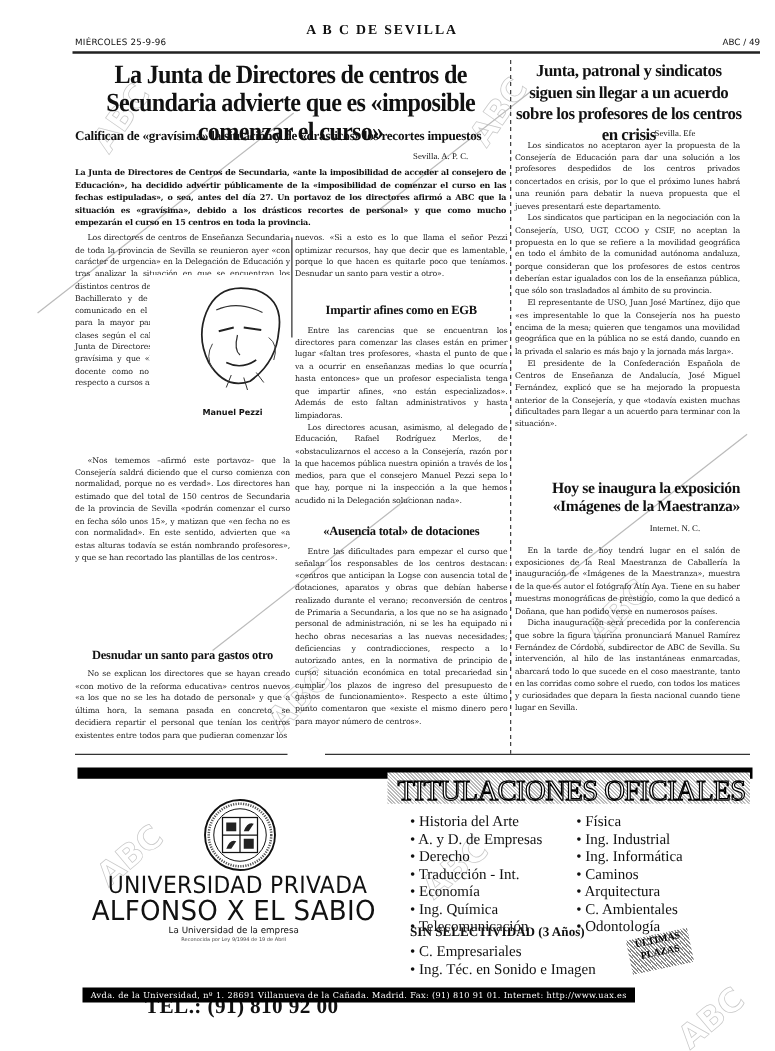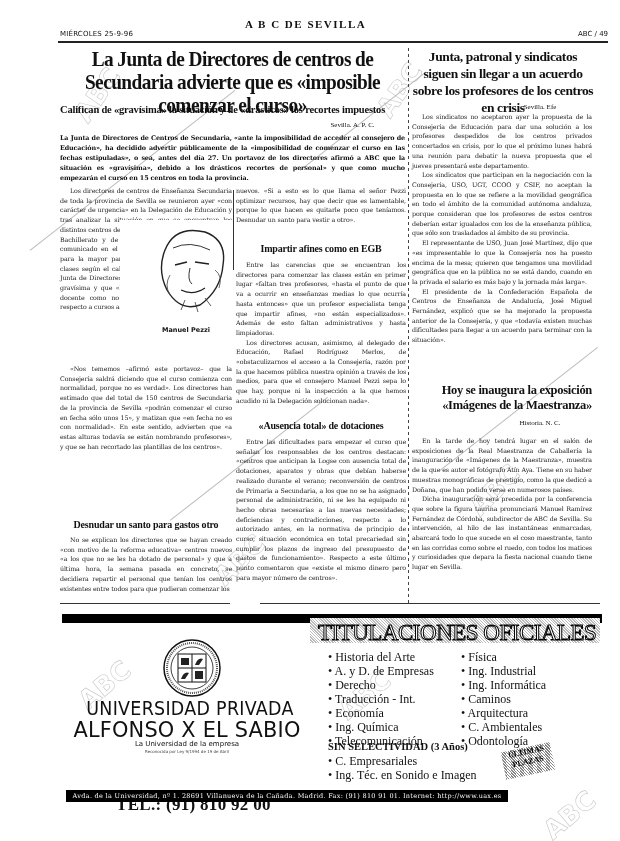--- a/index.html
+++ b/index.html
@@ -104,21 +104,21 @@
 <div class="abs side-head">Junta, patronal y sindicatos siguen sin llegar a un acuerdo sobre los profesores de los centros en crisis</div>
 <div class="abs byline" style="left:490px;top:103px;width:100px;">Sevilla. Efe</div>
 <div class="abs col" style="left:412px;top:112px;width:180px;">
   <p><span>Los sindicatos no aceptaron ayer la propuesta de la Consejería de Educación para dar una solución a los profesores despedidos de los centros privados concertados en crisis, por lo que el próximo lunes habrá una reunión para debatir la nueva propuesta que el jueves presentará este departamento.</span></p>
   <p><span>Los sindicatos que participan en la negociación con la Consejería, USO, UGT, CCOO y CSIF, no aceptan la propuesta en lo que se refiere a la movilidad geográfica en todo el ámbito de la comunidad autónoma andaluza, porque consideran que los profesores de estos centros deberían estar igualados con los de la enseñanza pública, que sólo son trasladados al ámbito de su provincia.</span></p>
   <p><span>El representante de USO, Juan José Martínez, dijo que «es impresentable lo que la Consejería nos ha puesto encima de la mesa; quieren que tengamos una movilidad geográfica que en la pública no se está dando, cuando en la privada el salario es más bajo y la jornada más larga».</span></p>
   <p><span>El presidente de la Confederación Española de Centros de Enseñanza de Andalucía, José Miguel Fernández, explicó que se ha mejorado la propuesta anterior de la Consejería, y que «todavía existen muchas dificultades para llegar a un acuerdo para terminar con la situación».</span></p>
 </div>
 
 <div class="abs side-head2" style="left:412px;top:383px;width:180px;">Hoy se inaugura la exposición «Imágenes de la Maestranza»</div>
-<div class="abs byline" style="left:490px;top:419px;width:100px;">Historia. N. C.</div>
+<div class="abs byline" style="left:490px;top:419px;width:100px;">Internet. N. C.</div>
 <div class="abs col" style="left:412px;top:436px;width:180px;height:168px;overflow:hidden;">
   <p><span>En la tarde de hoy tendrá lugar en el salón de exposiciones de la Real Maestranza de Caballería la inauguración de «Imágenes de la Maestranza», muestra de la que es autor el fotógrafo Atín Aya. Tiene en su haber muestras monográficas de prestigio, como la que dedicó a Doñana, que han podido verse en numerosos países.</span></p>
   <p><span>Dicha inauguración será precedida por la conferencia que sobre la figura taurina pronunciará Manuel Ramírez Fernández de Córdoba, subdirector de ABC de Sevilla. Su intervención, al hilo de las instantáneas enmarcadas, abarcará todo lo que sucede en el coso maestrante, tanto en las corridas como sobre el ruedo, con todos los matices y curiosidades que depara la fiesta nacional cuando tiene lugar en Sevilla.</span></p>
 </div>
 
 <div class="abs" style="left:60px;top:603px;width:170px;height:1px;background:#333;"></div>
 <div class="abs" style="left:260px;top:603px;width:340px;height:1px;background:#333;"></div>
 
 <div class="abs ad-topbar"></div>
 <div class="abs ad-pattern"></div>

